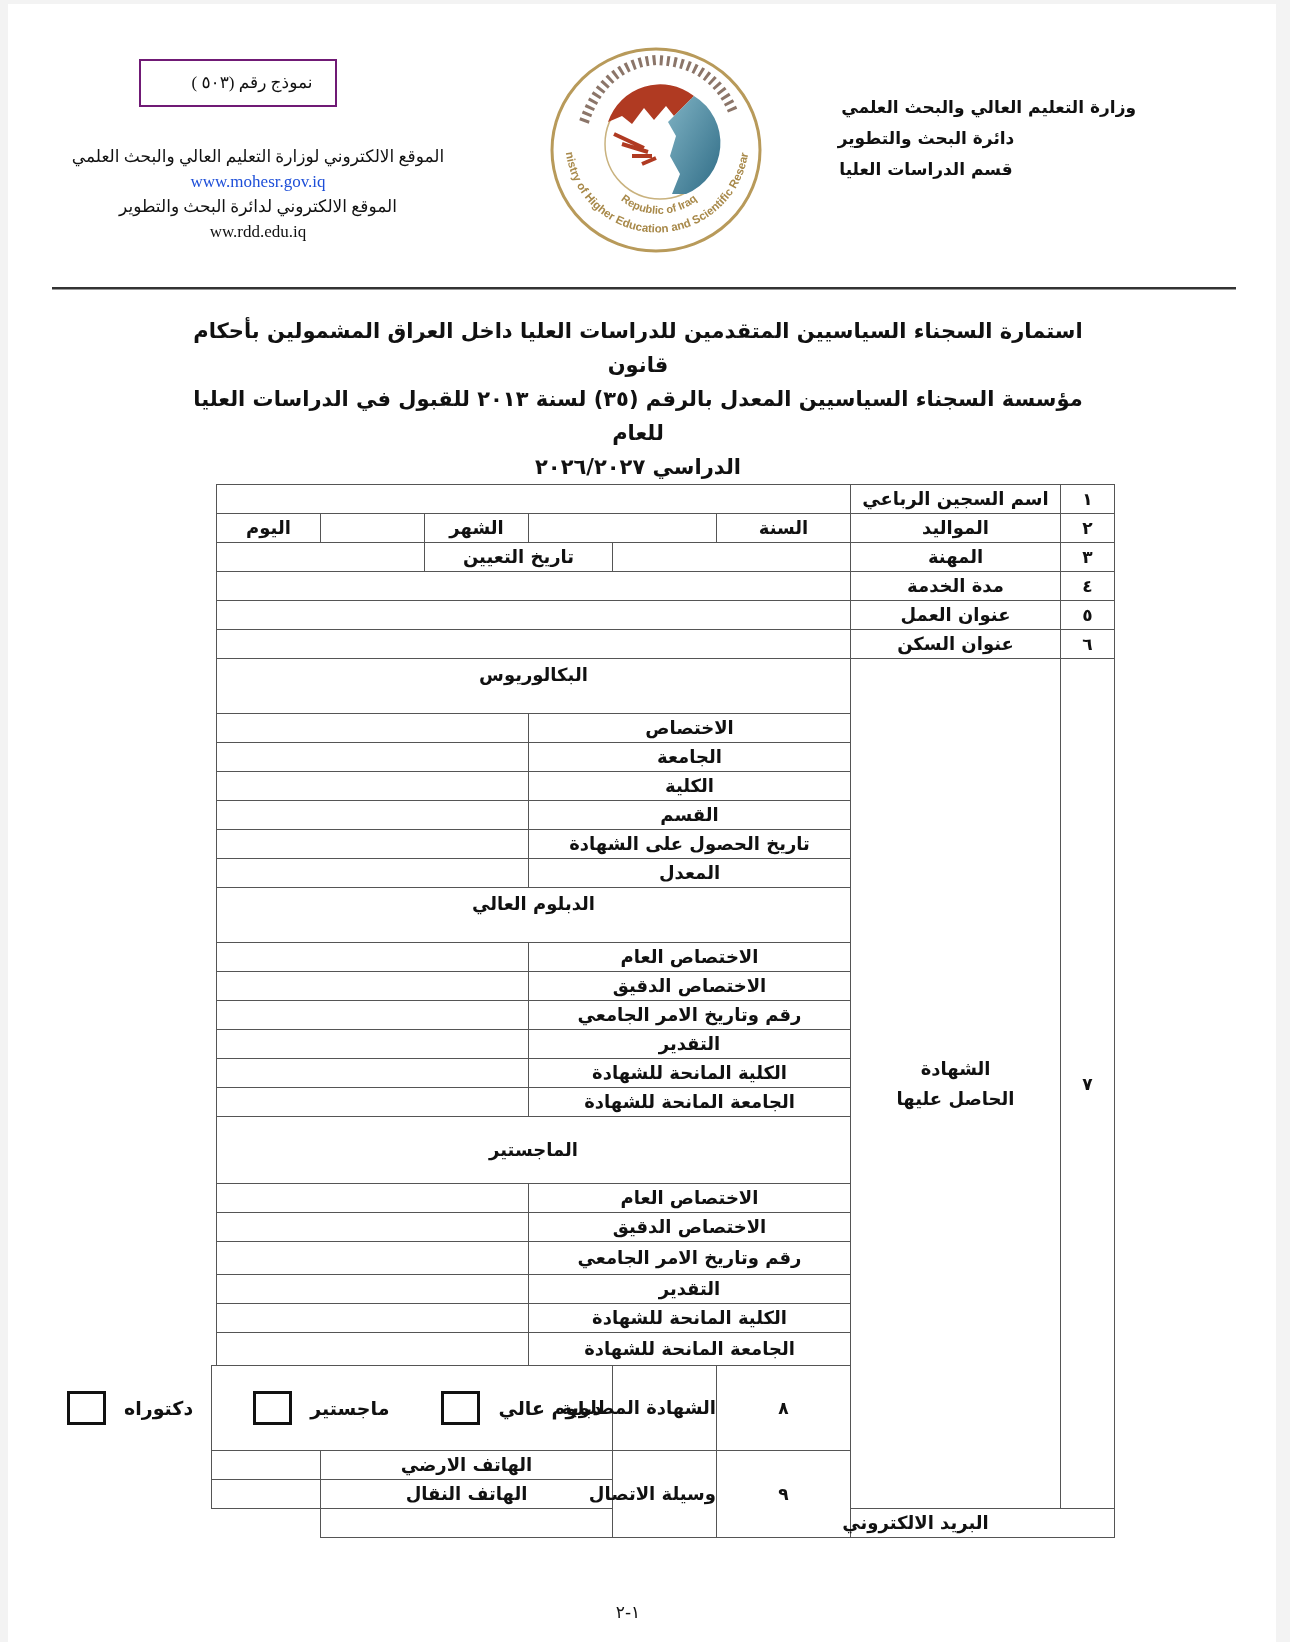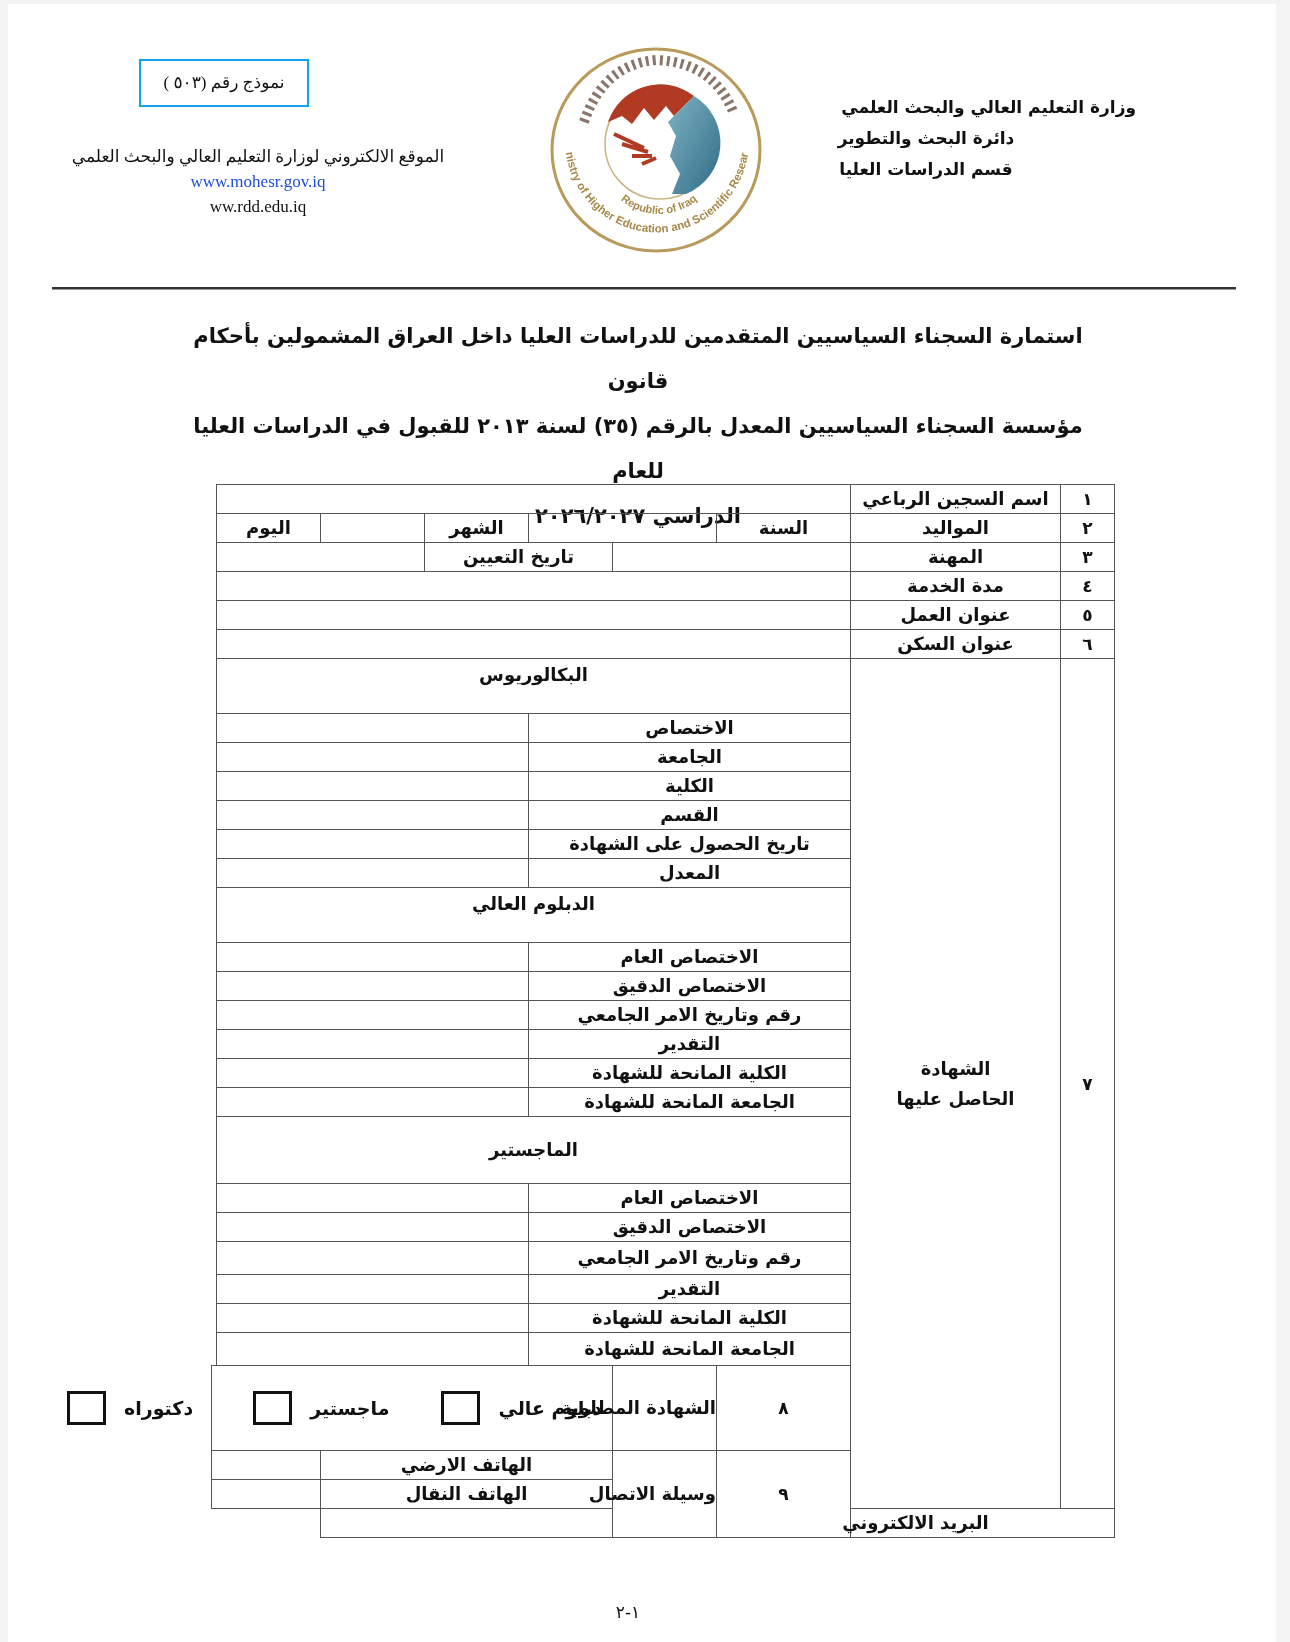--- a/index.html
+++ b/index.html
@@ -17,42 +17,42 @@
   .ministry {
     position: absolute; right: 140px; top: 88px; width: 420px;
     direction: rtl; text-align: center; font-weight: bold; font-size: 17px; line-height: 31px;
   }
   .ministry div { white-space: nowrap; }
   .ministry .l1 { text-align: right; padding-right: 0; }
 
   
   .formno {
     position: absolute; left: 131px; top: 55px; width: 166px; height: 44px;
-    border: 2px solid #0ea5e9; direction: rtl; text-align: center;
-    font-family: "Liberation Serif", serif; font-size: 17px; line-height: 44px;
+    border: 2px solid #701a75; direction: rtl; text-align: center;
+    font-family: "Liberation Serif", serif; font-size: 17px; line-height: 44px; padding-left: 28px;
   }
   .websites {
     position: absolute; left: 60px; top: 140px; width: 380px;
     direction: rtl; text-align: center;
     font-family: "Liberation Serif", serif; font-size: 17px; line-height: 25px;
   }
   .websites .link { color: #1d4ed8; direction: ltr; }
   .websites .plain { direction: ltr; }
 
   
   .logo { position: absolute; left: 536px; top: 40px; width: 224px; height: 212px; }
 
   .rule {
     position: absolute; left: 44px; top: 283px; width: 1184px; height: 2px;
     background: #333; border-bottom: 1px solid #999;
   }
 
   .title {
     position: absolute; left: 180px; top: 310px; width: 900px;
-    direction: rtl; text-align: center; font-weight: bold; font-size: 21px; line-height: 45px;
+    direction: rtl; text-align: center; font-weight: bold; font-size: 21px; line-height: 34px;
   }
 
   
   table.form {
     position: absolute; left: 203px; top: 480px; width: 904px;
     border-collapse: collapse; direction: rtl; table-layout: fixed;
     font-weight: bold; font-size: 18px;
   }
   table.form td {
     border: 1.6px solid #555; padding: 0; text-align: center; vertical-align: middle;
@@ -108,20 +108,21 @@
         <textPath href="#arcOuter" startOffset="50%" text-anchor="middle">Ministry of Higher Education and Scientific Research</textPath>
       </text>
     </svg>
   </div>
 
   <div class="formno">نموذج رقم (٥٠٣ )</div>
 
   <div class="websites">
     <div>الموقع الالكتروني لوزارة التعليم العالي والبحث العلمي</div>
     <div class="link">www.mohesr.gov.iq</div>
+    <div>الموقع الالكتروني لدائرة البحث والتطوير</div>
     <div class="plain">ww.rdd.edu.iq</div>
   </div>
 
   <div class="rule"></div>
 
   <div class="title">
     <div>استمارة السجناء السياسيين المتقدمين للدراسات العليا داخل العراق المشمولين بأحكام قانون</div>
     <div>مؤسسة السجناء السياسيين المعدل بالرقم (٣٥) لسنة ٢٠١٣ للقبول في الدراسات العليا للعام</div>
     <div>الدراسي ٢٠٢٦/٢٠٢٧</div>
   </div>

